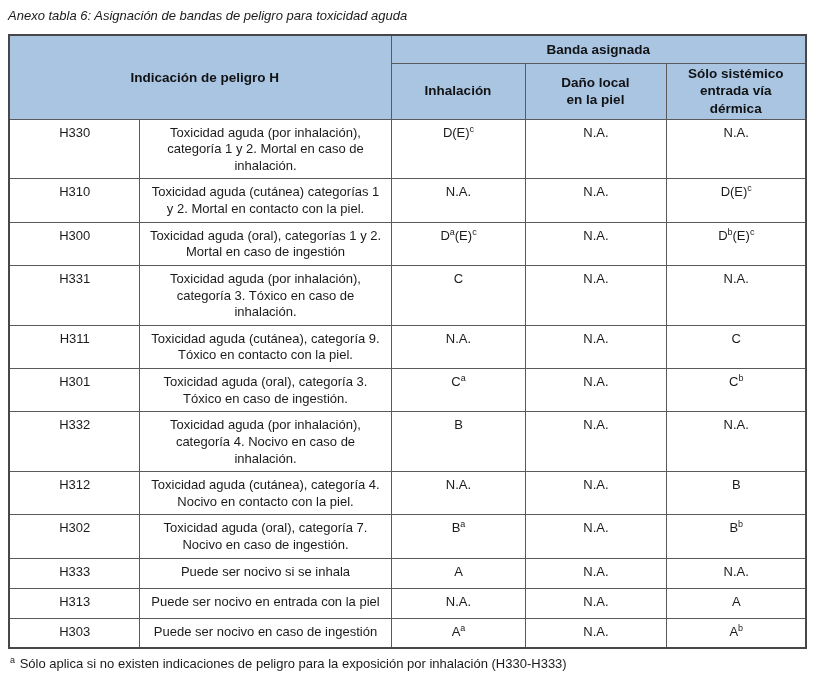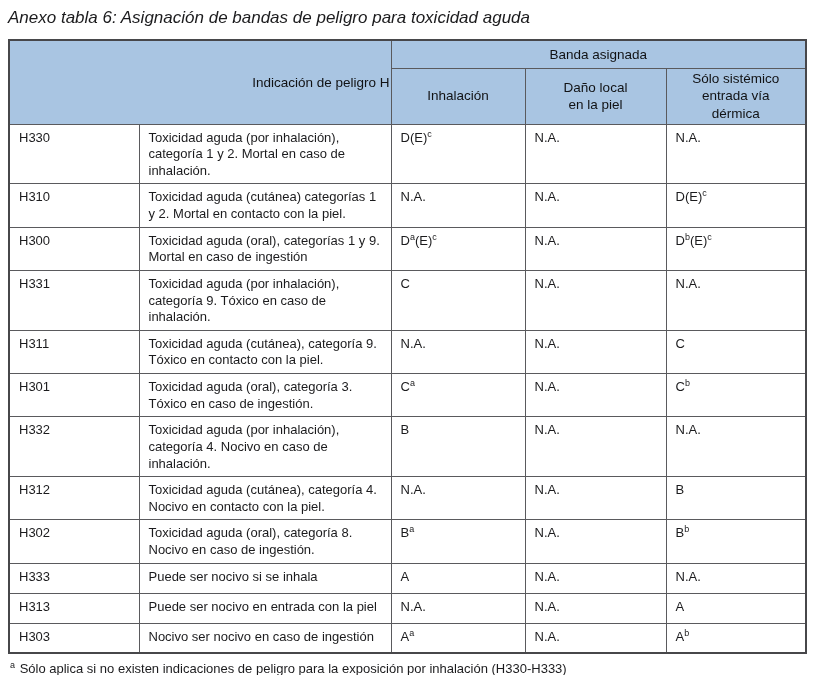--- a/index.html
+++ b/index.html
@@ -14,61 +14,61 @@
   }
   .page {
     box-sizing: border-box;
     width: 828px;
     height: 675px;
     padding: 6px 10px 0 8px;
     overflow: hidden;
   }
   .doc-title {
     font-style: italic;
-    font-size: 17px;
+    font-size: 13px;
     margin: 2px 0 11px 0;
     color: #1b1b1d;
   }
   table.hazard-table {
     border-collapse: collapse;
     table-layout: fixed;
     width: 797px;
     border: 2px solid #47474a;
   }
   table.hazard-table th,
   table.hazard-table td {
     border: 1px solid #5a5a5d;
     box-sizing: border-box;
   }
   table.hazard-table th {
     background: #a9c5e2;
-    font-weight: normal;
+    font-weight: bold;
     font-size: 13.5px;
     color: #111214;
   }
   th.hazard-head {
-    text-align: right;
+    text-align: center;
     vertical-align: middle;
     padding-left: 10px;
   }
   th.band-group {
     height: 28px;
     text-align: center;
     vertical-align: middle;
   }
   th.subhead {
     height: 56px;
     text-align: center;
     vertical-align: middle;
     white-space: pre-line;
     line-height: 1.28;
   }
   table.hazard-table td {
     vertical-align: top;
-    text-align: left;
+    text-align: center;
     padding: 5px 8px 4px 9px;
     font-size: 13px;
     line-height: 1.28;
     height: 30px;
   }
   td.code { padding-left: 16px; }
   sup {
     font-size: 9px;
     line-height: 0;
     vertical-align: super;
@@ -123,28 +123,28 @@
         </tr>
         <tr>
           <td class="code">H310</td>
           <td class="desc">Toxicidad aguda (cutánea) categorías 1 y 2. Mortal en contacto con la piel.</td>
           <td class="val">N.A.</td>
           <td class="val">N.A.</td>
           <td class="val">D(E)<sup>c</sup></td>
         </tr>
         <tr>
           <td class="code">H300</td>
-          <td class="desc">Toxicidad aguda (oral), categorías 1 y 9. Mortal en caso de ingestión</td>
+          <td class="desc">Toxicidad aguda (oral), categorías 1 y 2. Mortal en caso de ingestión</td>
           <td class="val">D<sup>a</sup>(E)<sup>c</sup></td>
           <td class="val">N.A.</td>
           <td class="val">D<sup>b</sup>(E)<sup>c</sup></td>
         </tr>
         <tr>
           <td class="code">H331</td>
-          <td class="desc">Toxicidad aguda (por inhalación), categoría 9. Tóxico en caso de inhalación.</td>
+          <td class="desc">Toxicidad aguda (por inhalación), categoría 3. Tóxico en caso de inhalación.</td>
           <td class="val">C</td>
           <td class="val">N.A.</td>
           <td class="val">N.A.</td>
         </tr>
         <tr>
           <td class="code">H311</td>
           <td class="desc">Toxicidad aguda (cutánea), categoría 9. Tóxico en contacto con la piel.</td>
           <td class="val">N.A.</td>
           <td class="val">N.A.</td>
           <td class="val">C</td>
@@ -165,42 +165,42 @@
         </tr>
         <tr>
           <td class="code">H312</td>
           <td class="desc">Toxicidad aguda (cutánea), categoría 4. Nocivo en contacto con la piel.</td>
           <td class="val">N.A.</td>
           <td class="val">N.A.</td>
           <td class="val">B</td>
         </tr>
         <tr>
           <td class="code">H302</td>
-          <td class="desc">Toxicidad aguda (oral), categoría 8. Nocivo en caso de ingestión.</td>
+          <td class="desc">Toxicidad aguda (oral), categoría 7. Nocivo en caso de ingestión.</td>
           <td class="val">B<sup>a</sup></td>
           <td class="val">N.A.</td>
           <td class="val">B<sup>b</sup></td>
         </tr>
         <tr>
           <td class="code">H333</td>
           <td class="desc">Puede ser nocivo si se inhala</td>
           <td class="val">A</td>
           <td class="val">N.A.</td>
           <td class="val">N.A.</td>
         </tr>
         <tr>
           <td class="code">H313</td>
           <td class="desc">Puede ser nocivo en entrada con la piel</td>
           <td class="val">N.A.</td>
           <td class="val">N.A.</td>
           <td class="val">A</td>
         </tr>
         <tr>
           <td class="code">H303</td>
-          <td class="desc">Nocivo ser nocivo en caso de ingestión</td>
+          <td class="desc">Puede ser nocivo en caso de ingestión</td>
           <td class="val">A<sup>a</sup></td>
           <td class="val">N.A.</td>
           <td class="val">A<sup>b</sup></td>
         </tr>
       </tbody>
   </table>
 
   <div class="footnotes" id="footnotes">
       <div class="footnote"><sup>a</sup> Sólo aplica si no existen indicaciones de peligro para la exposición por inhalación (H330-H333)</div>
     </div>

